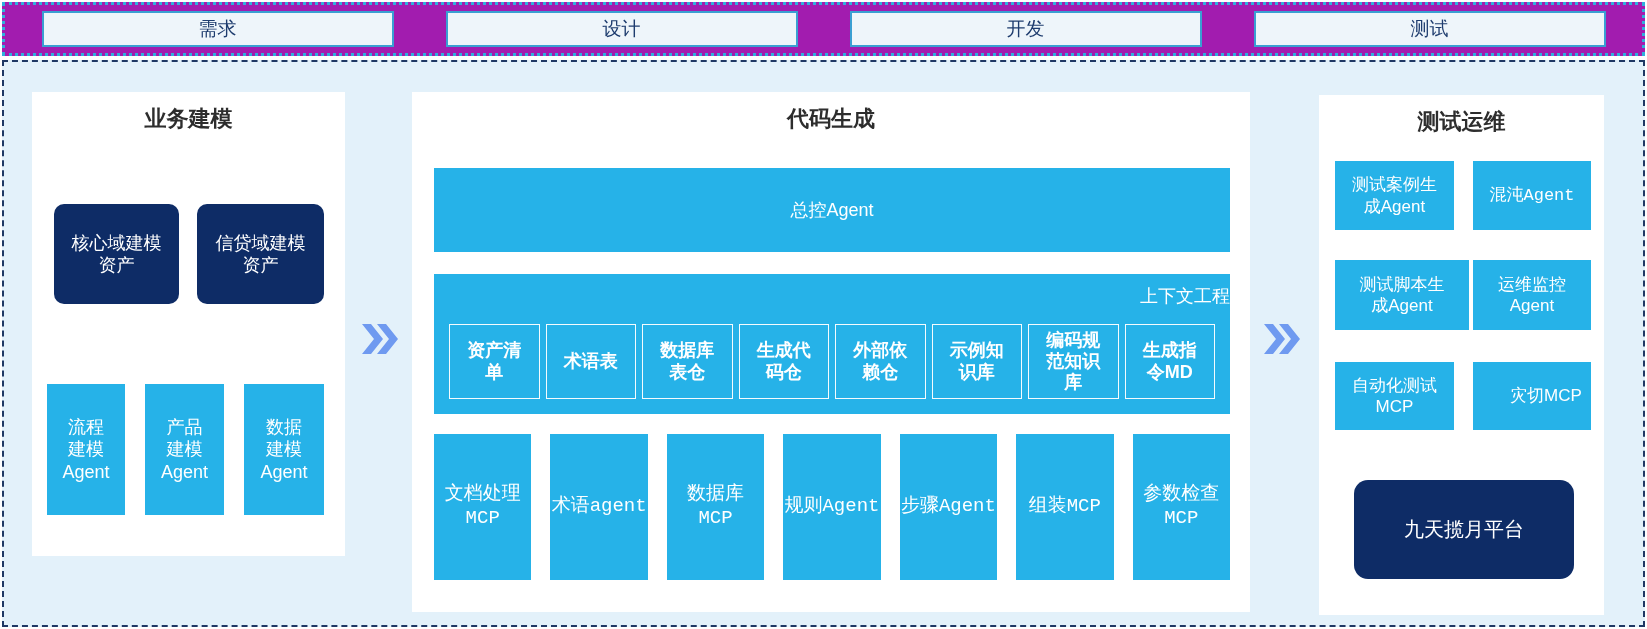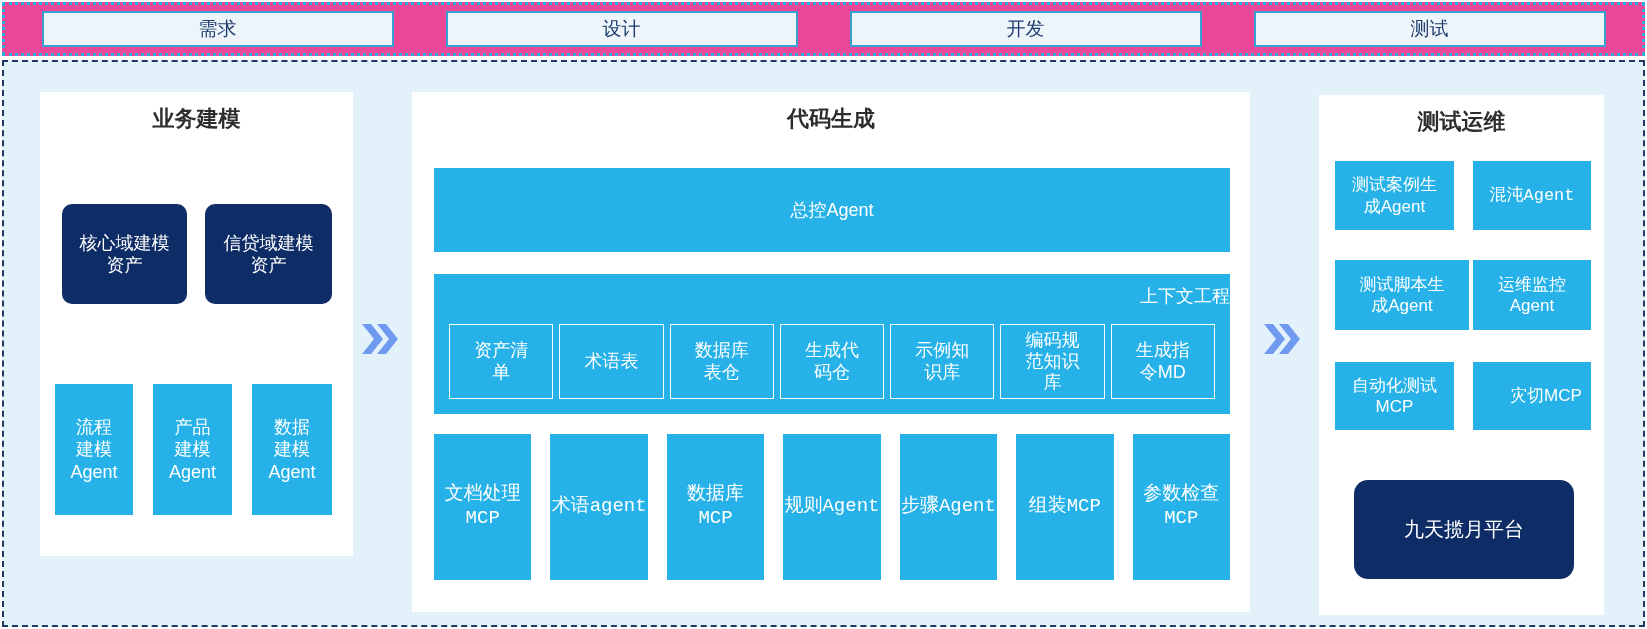--- a/index.html
+++ b/index.html
@@ -13,35 +13,35 @@
     --dotted-border:#2fb0dc;
     --dashed-border:#1f3864;
     --title-text:#2d2d2d;
   }
   *{box-sizing:border-box;margin:0;padding:0;}
   body{background:#fff;font-family:"Liberation Sans","DejaVu Sans",sans-serif;}
   .stage{position:relative;width:1647px;height:629px;background:#fff;overflow:hidden;}
 
   
   .top-strip{position:absolute;left:2px;top:2px;width:1643px;height:54px;
-    border:3px dotted var(--dotted-border);background:#ec4899;
+    border:3px dotted var(--dotted-border);background:#a21caf;
     display:flex;align-items:center;justify-content:center;gap:52px;}
   .flow-step{width:352px;height:36px;background:var(--step-bg);
     border:2px solid var(--step-border);color:var(--step-text);
     display:flex;align-items:center;justify-content:center;font-size:19px;}
 
   
   .main-region{position:absolute;left:2px;top:60px;width:1643px;height:567px;
     border:2px dashed var(--dashed-border);background:var(--region-bg);}
 
   .panel{position:absolute;background:#fff;}
   .panel-title{position:absolute;left:0;right:0;top:12px;text-align:center;
     font-size:22px;font-weight:700;color:var(--title-text);}
 
-  .panel-left{left:36px;top:30px;width:313px;height:464px;}
+  .panel-left{left:28px;top:30px;width:313px;height:464px;}
   .panel-mid{left:408px;top:30px;width:838px;height:520px;}
   .panel-right{left:1315px;top:33px;width:285px;height:520px;}
 
   .box{position:absolute;display:flex;align-items:center;justify-content:center;
     text-align:center;color:#fff;white-space:pre-line;line-height:1.25;}
   .navy-box{background:var(--navy);border-radius:10px;font-size:18px;}
   .cyan-box{background:var(--cyan);font-size:18px;}
 
   
   .asset-1{left:22px;top:112px;width:125px;height:100px;}
@@ -49,21 +49,21 @@
   .agent-1{left:15px;top:292px;width:78px;height:131px;}
   .agent-2{left:113px;top:292px;width:79px;height:131px;}
   .agent-3{left:212px;top:292px;width:80px;height:131px;}
 
   
   .master-bar{left:22px;top:76px;width:796px;height:84px;font-size:18px;}
   .ctx-box{position:absolute;left:22px;top:182px;width:796px;height:140px;
     background:var(--cyan);color:#fff;}
   .ctx-title{position:absolute;left:0;right:0;top:10px;text-align:right;font-size:18px;}
   .ctx-row{position:absolute;left:15px;right:15px;top:50px;bottom:15px;
-    display:flex;gap:6px;}
+    display:flex;gap:6px;font-weight:bold;}
   .ctx-item{flex:1;border:1px solid rgba(255,255,255,.95);
     display:flex;align-items:center;justify-content:center;text-align:center;
     font-size:18px;line-height:1.18;white-space:pre-line;}
   .tools-row{position:absolute;left:22px;top:342px;width:796px;height:146px;
     display:flex;gap:19px;font-family:Liberation Mono, monospace;}
   .tool-box{flex:1;background:var(--cyan);color:#fff;
     display:flex;align-items:center;justify-content:center;text-align:center;
     font-size:19px;line-height:1.25;white-space:pre-line;}
 
   
@@ -122,20 +122,22 @@
       <div class="ctx-box">
         <div class="ctx-title">上下文工程</div>
         <div class="ctx-row">
           <div class="ctx-item">资产清
 单</div>
           <div class="ctx-item">术语表</div>
           <div class="ctx-item">数据库
 表仓</div>
           <div class="ctx-item">生成代
 码仓</div>
+          <div class="ctx-item">外部依
+赖仓</div>
           <div class="ctx-item">示例知
 识库</div>
           <div class="ctx-item">编码规
 范知识
 库</div>
           <div class="ctx-item">生成指
 令MD</div>
         </div>
       </div>
 

